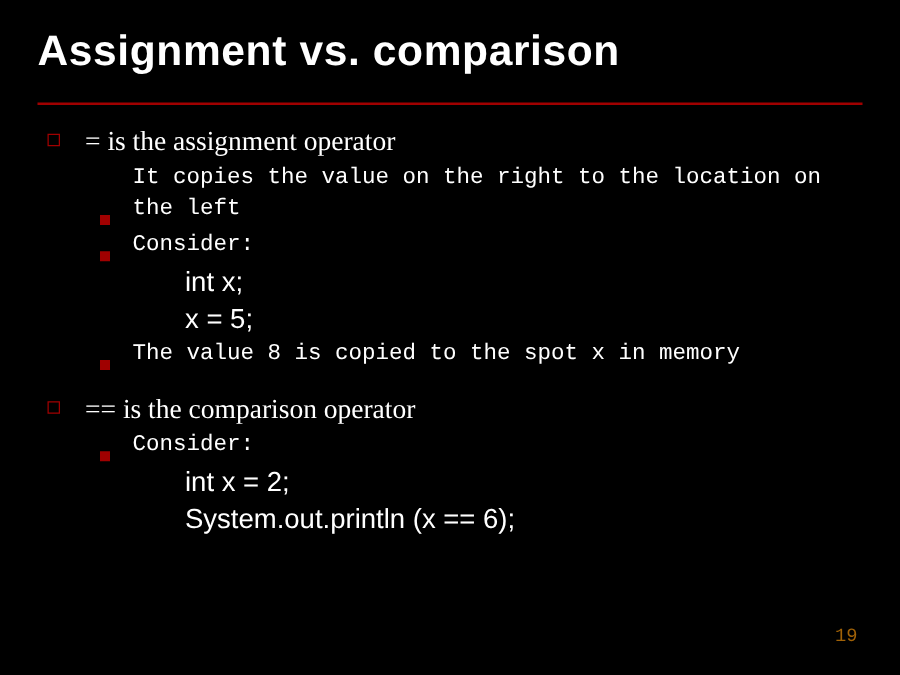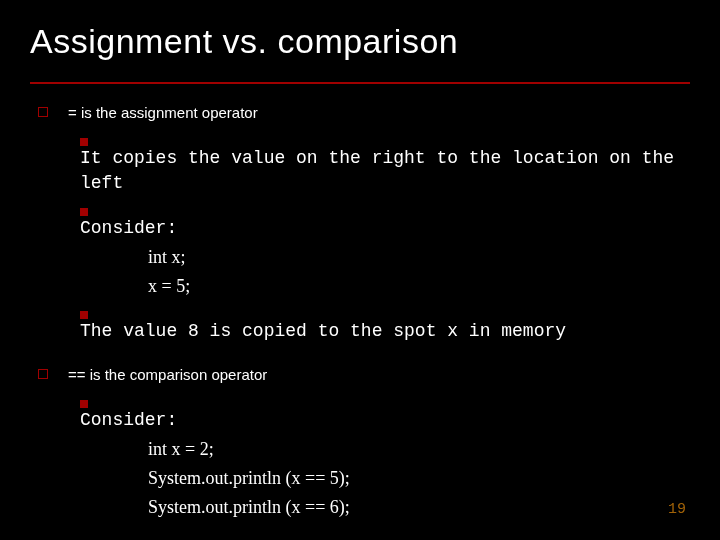--- a/index.html
+++ b/index.html
@@ -16,21 +16,21 @@
     width: 720px;
     height: 540px;
     position: relative;
     box-sizing: border-box;
   }
   .title {
     position: absolute;
     top: 22px;
     left: 30px;
     font-size: 34px;
-    font-weight: normal;
+    font-weight: bold;
     color: #ffffff;
     letter-spacing: 0.5px;
   }
   .rule {
     position: absolute;
     top: 82px;
     left: 30px;
     width: 660px;
     height: 2px;
     background: #a00000;
@@ -49,51 +49,50 @@
   .l1 .bullet {
     width: 10px;
     height: 10px;
     border: 1.5px solid #a00000;
     box-sizing: border-box;
     margin-top: 7px;
     margin-right: 20px;
     flex: 0 0 auto;
   }
   .l1 .text {
-    font-size: 15px;
+    font-size: 22px;
     line-height: 26px;
-    font-family: Liberation Sans, sans-serif;
+    font-family: Liberation Serif, serif;
   }
   .l2wrap {
     margin-left: 42px;
   }
   .l2 {
     display: flex;
-    align-items: flex-start;
+    align-items: flex-end;
     margin-bottom: 4px;
-    flex-direction: column;
   }
   .l2 .bullet {
     width: 8px;
     height: 8px;
     background: #a00000;
     margin-top: 8px;
     margin-right: 18px;
     flex: 0 0 auto;
   }
   .l2 .text {
     font-size: 18px;
     line-height: 25px;
     font-family: "Courier New", Courier, monospace;
   }
   .code {
     margin-left: 68px;
-    font-size: 18px;
+    font-size: 22px;
     line-height: 25px;
-    font-family: Liberation Serif, serif;
+    font-family: Liberation Sans, sans-serif;
     margin-bottom: 4px;
   }
   .gap {
     height: 14px;
   }
   .pagenum {
     position: absolute;
     bottom: 22px;
     right: 34px;
     font-size: 15px;
@@ -136,20 +135,19 @@
     <div class="l1">
       <div class="bullet"></div>
       <div class="text">== is the comparison operator</div>
     </div>
     <div class="l2wrap">
       <div class="l2">
         <div class="bullet"></div>
         <div class="text">Consider:</div>
       </div>
       <div class="code">int x = 2;</div>
-      <div class="code">System.out.println (x == 5);</div>
       <div class="code">System.out.println (x == 6);</div>
     </div>
 
   </div>
 
   <div class="pagenum">19</div>
 </div>
 
 </body></html>

